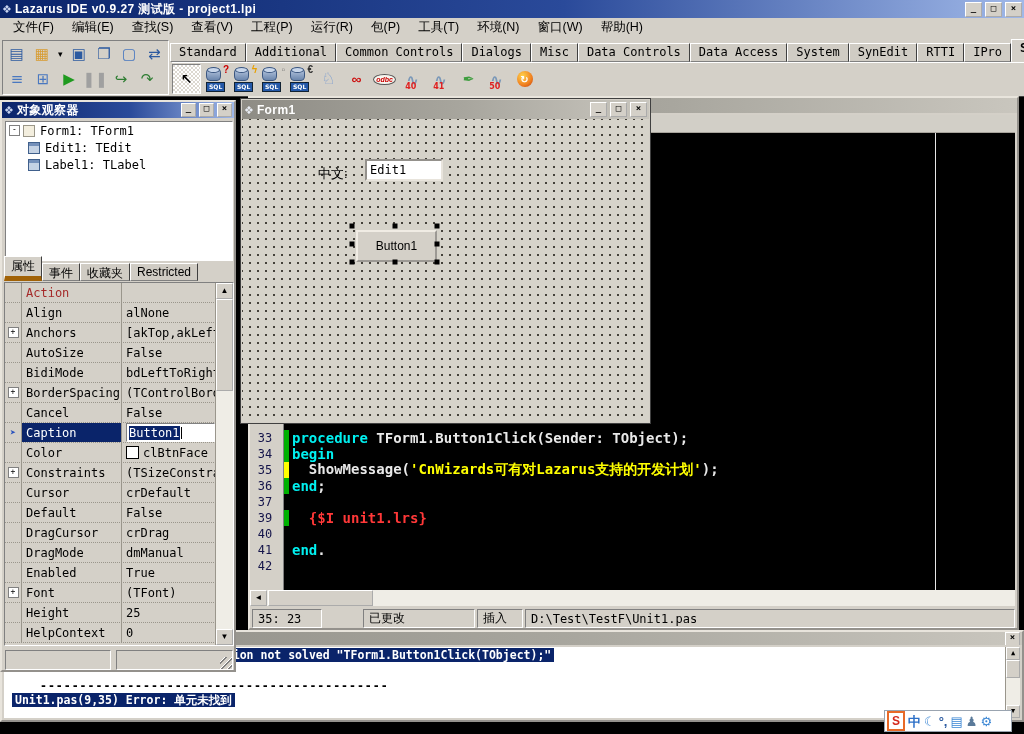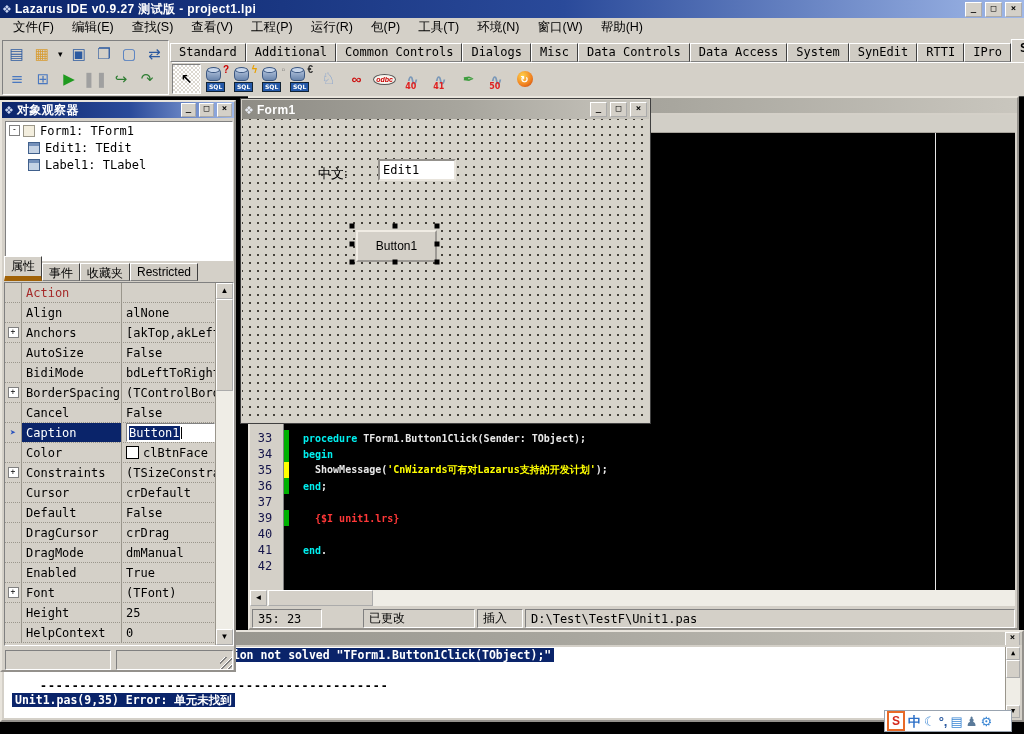--- a/index.html
+++ b/index.html
@@ -86,41 +86,41 @@
   #oi-status{position:absolute;left:3px;top:548px;width:228px;height:20px;display:flex;gap:5px;}
   .oi-panel{height:18px;background:#d4d0c8;}
   .grip{position:absolute;right:0;bottom:0;width:12px;height:12px;
         background:repeating-linear-gradient(135deg,transparent 0 3px,#fff 3px 4px,#808080 4px 5px);}
   
   #form-window{left:240px;top:98px;width:407px;height:322px;z-index:20;border:1px solid #404040;background:#d4d0c8;padding:1px;}
   #form-title{height:19px;}
   #form-canvas{position:absolute;left:1px;top:20px;right:1px;bottom:1px;background:#d6d3ca;
       background-image:radial-gradient(#44413a 0.9px,transparent 1px);background-size:8px 8px;background-position:4px 4px;}
   #zh-label{position:absolute;left:76px;top:46px;font-size:13px;color:#000;}
-  #edit1{position:absolute;left:136px;top:40px;width:78px;height:22px;background:#fff;border:2px inset #e8e4dc;
+  #edit1{position:absolute;left:123px;top:40px;width:78px;height:22px;background:#fff;border:2px inset #e8e4dc;
          font-family:"DejaVu Sans Mono",monospace;font-size:12px;padding:2px 0 0 3px;box-sizing:border-box;color:#000;}
   #button1{position:absolute;left:114px;top:111px;width:77px;height:28px;background:#d4d0c8;border:2px outset #f0ece4;
            display:flex;align-items:center;justify-content:center;font-size:12px;color:#000;}
   #sel-box{position:absolute;left:110px;top:107px;width:85px;height:36px;pointer-events:none;}
   .hnd{position:absolute;width:5px;height:5px;background:#000;transform:translate(-50%,-50%);}
   
   #editor-window{left:248px;top:96px;width:771px;height:534px;z-index:10;}
   #editor-title{height:15px;}
   #editor-strip{position:absolute;left:2px;top:17px;right:2px;height:17px;background:#d2cfc7;border-bottom:1px solid #a8a49c;}
   #code-area{position:absolute;left:0px;top:35px;right:2px;height:457px;background:#000;overflow:hidden;}
   #gutter-bg{position:absolute;left:0;top:0;bottom:0;width:33px;background:#d4d0c8;border-right:1px solid #808080;}
   #margin-line{position:absolute;left:685px;top:0;bottom:0;width:1px;background:#e6e6e6;}
   #code-lines{position:absolute;left:0;top:297px;right:0;}
   .codeline{height:16px;display:flex;align-items:center;}
   .lnum{width:30px;flex:0 0 auto;text-align:center;padding-right:3px;background:#d4d0c8;height:16px;line-height:16px;
         color:#14144a;font-family:"DejaVu Sans Mono",monospace;font-size:12px;border-right:1px solid #808080;}
   .lbar{width:5px;height:16px;flex:0 0 auto;}
   .lbar.g{background:#00b000;}
   .lbar.y{background:#ffff00;}
-  .ltext{white-space:pre;font-family:"DejaVu Sans Mono",monospace;font-size:10px;font-weight:bold;padding-left:14px;}
+  .ltext{white-space:pre;font-family:"DejaVu Sans Mono",monospace;font-size:14px;font-weight:bold;padding-left:3px;}
   .c-k{color:#00f0f0;}
   .c-t{color:#e8e8e8;font-weight:bold;}
   .c-s{color:#ffff00;}
   .c-d{color:#ff3838;}
   #hscroll{position:absolute;left:0;top:492px;right:2px;height:16px;background:#efede6;display:flex;}
   #hthumb{position:absolute;left:18px;top:0;width:105px;height:16px;background:#d4d0c8;border:1px outset #fff;box-sizing:border-box;}
   #editor-status{position:absolute;left:2px;top:511px;right:2px;height:19px;display:flex;gap:2px;
                  font-family:"DejaVu Sans Mono",monospace;font-size:12px;color:#000;}
   .st-panel{height:17px;background:#d4d0c8;display:flex;align-items:center;padding:0 5px;white-space:nowrap;overflow:hidden;}
   

